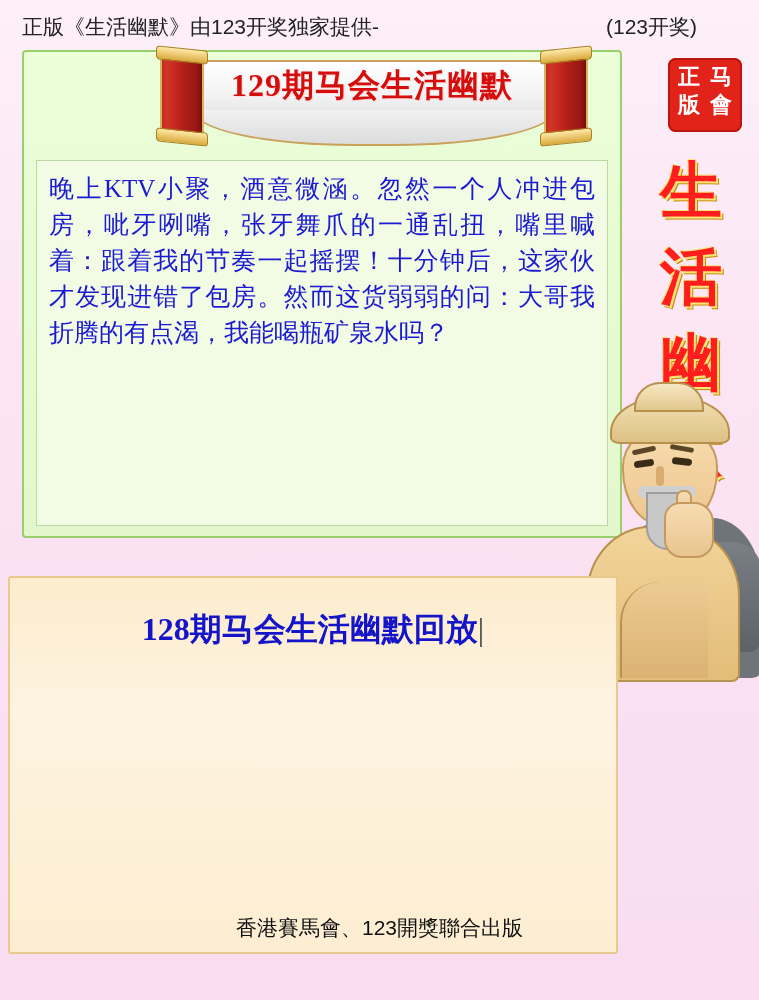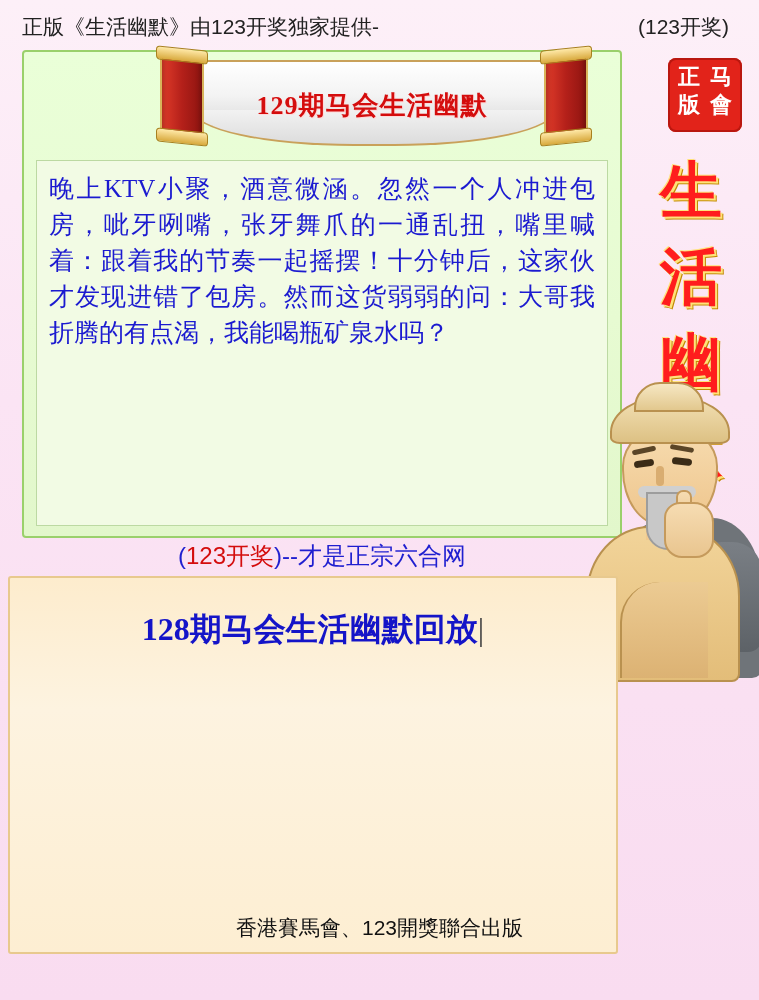--- a/index.html
+++ b/index.html
@@ -41,21 +41,21 @@
     color: #222;
     font-family: "Liberation Sans", sans-serif;
   }
   .topbar .left {
     position: absolute;
     left: 22px; top: 3px;
     white-space: nowrap;
   }
   .topbar .right {
     position: absolute;
-    left: 638px; top: 3px;
+    left: 606px; top: 3px;
     white-space: nowrap;
   }
 
   
   .green-panel {
     position: absolute;
     left: 22px; top: 50px;
     width: 600px;
     height: 488px;
     background: linear-gradient(#eaffd8, #e7fbd2 55%, #e2f7cb 100%);
@@ -111,27 +111,26 @@
     border: 1px solid #a8801f;
     border-radius: 4px;
   }
   .banner .roll .knob.t { top: -6px; }
   .banner .roll .knob.b { bottom: -6px; }
   .banner .title {
     position: absolute;
     left: 32px; top: 12px;
     width: 360px;
     text-align: center;
-    font-size: 26px;
+    font-size: 32px;
     font-weight: bold;
     color: #d40d0d;
     letter-spacing: 1px;
     font-family: "Liberation Serif", serif;
     text-shadow: 1px 1px 0 #ffd9d9;
-    margin-top: 24px;
   }
 
   
   .joke-box {
     position: absolute;
     left: 36px; top: 160px;
     width: 572px;
     height: 366px;
     background: #f2fbe4;
     border: 1px solid #bcd9a2;
@@ -428,23 +427,20 @@
     <div class="fig-part fig-brow-r"></div>
     <div class="fig-part fig-eye-l"></div>
     <div class="fig-part fig-eye-r"></div>
     <div class="fig-part fig-nose"></div>
     <div class="fig-part fig-mustache"></div>
     <div class="fig-part fig-beard"></div>
     <div class="fig-part fig-finger"></div>
     <div class="fig-part fig-hand"></div>
   </div>
 
-  <div class="mid-caption">
-    <span class="blue">(</span><span class="red">123开奖</span><span class="blue">)--才是正宗六合网</span>
-  </div>
 
   <div class="orange-panel"></div>
   <div class="orange-title">
     <span>128期马会生活幽默回放</span><span class="cursor">|</span>
   </div>
 
   <div class="footer">香港賽馬會、123開獎聯合出版</div>
 
 </div>
 

